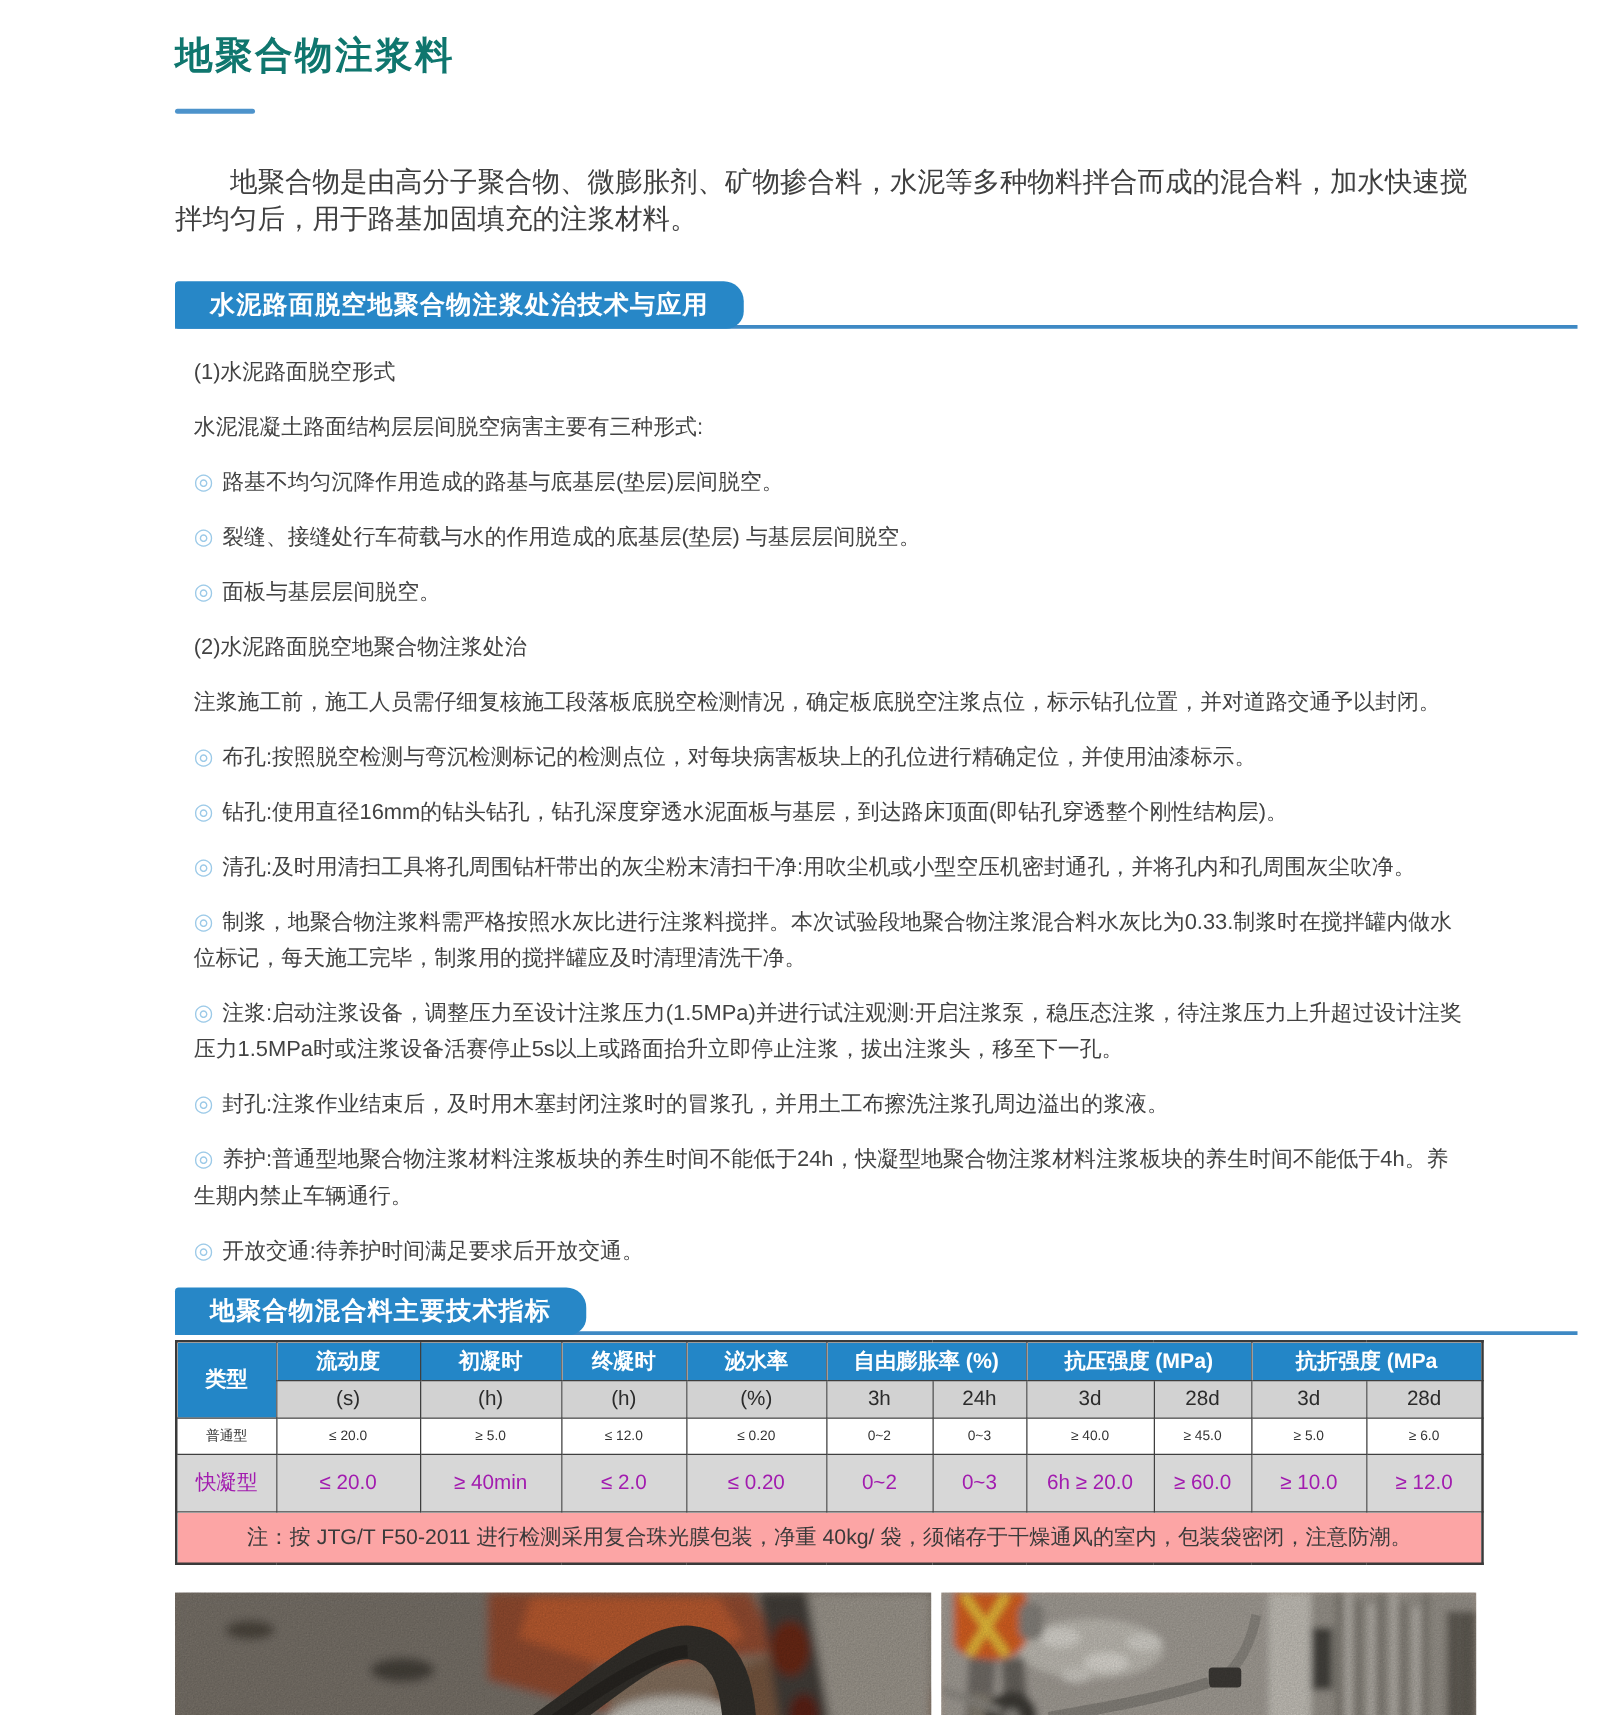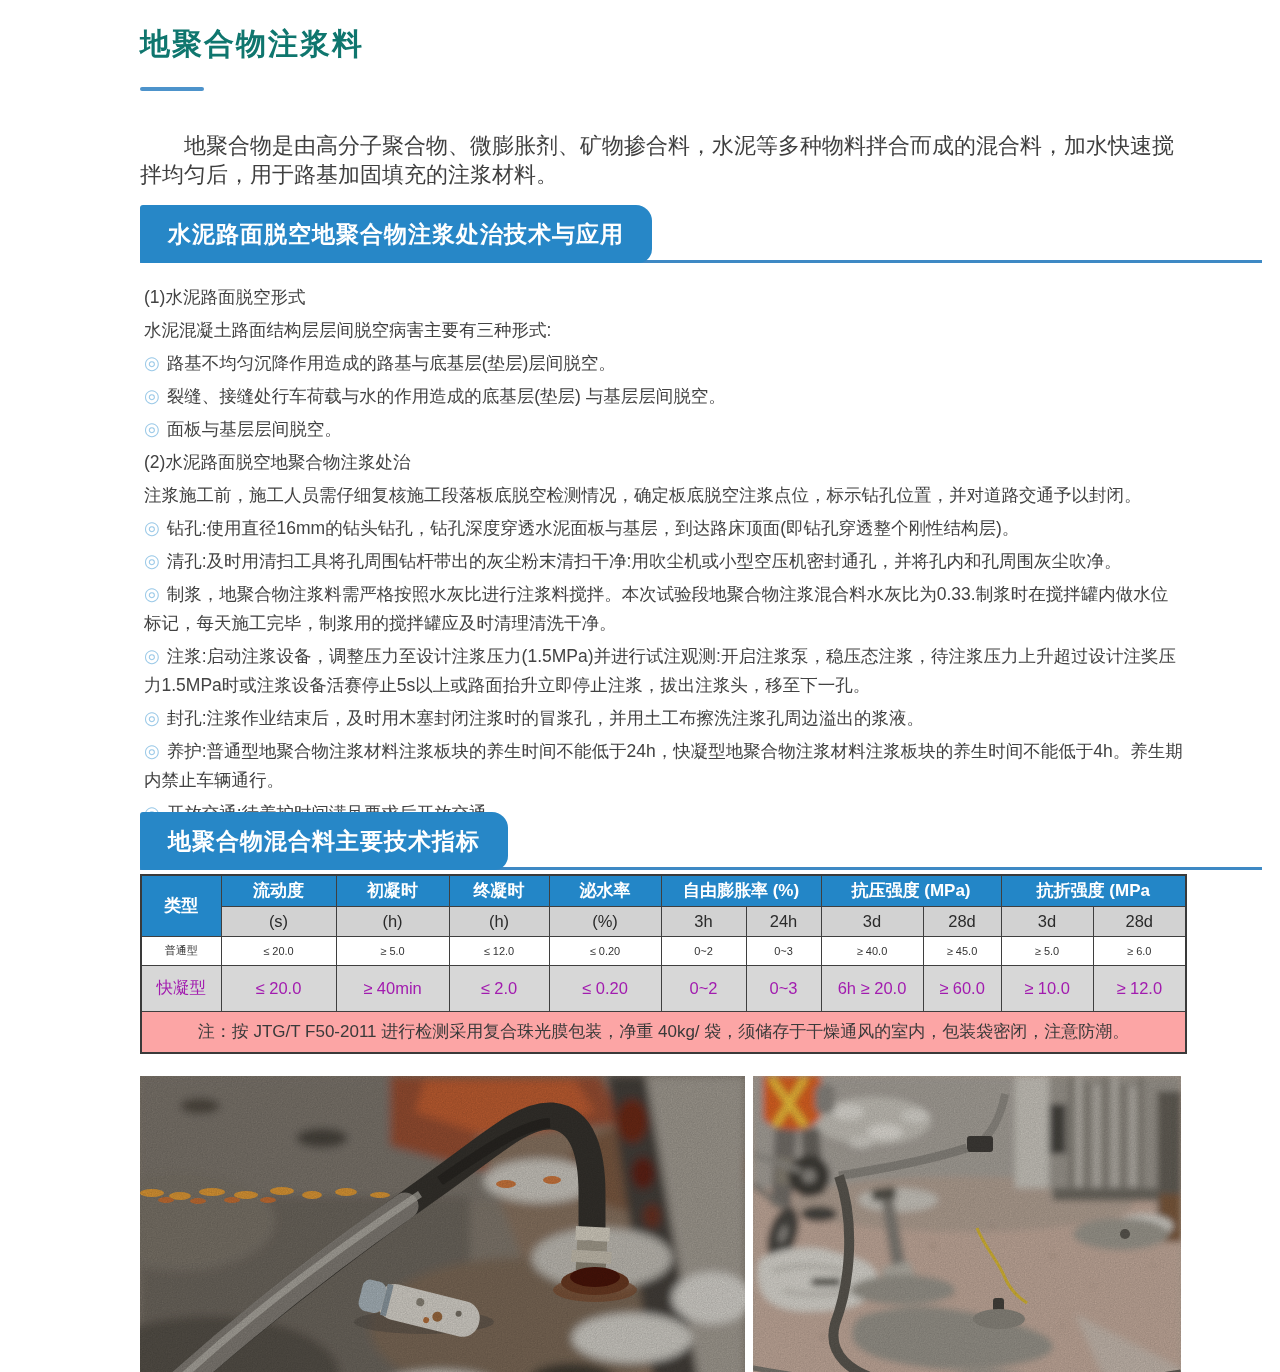--- a/index.html
+++ b/index.html
@@ -21,26 +21,26 @@
     margin:40px 0 0 0; width:1046px; font-size:22px; line-height:29px;
     text-indent:2em; color:#3f3f3f;
   }
 
   .section-header { position:relative; width:1122px; height:38px; }
   .sh1 { margin-top:36px; }
   .sh2 { margin-top:4px; }
   .section-rule { position:absolute; left:0; bottom:0; width:100%; height:3px; background:#3e89c4; }
   .section-pill {
     position:absolute; left:0; bottom:0; background:#2787c7; color:#fff;
-    font-size:23px; font-weight:bold; line-height:24px; letter-spacing:1px;
-    padding:17px 28px; border-radius:3px 16px 14px 3px; white-space:nowrap;
+    font-size:20px; font-weight:bold; line-height:24px; letter-spacing:1px;
+    padding:7px 28px; border-radius:3px 16px 14px 3px; white-space:nowrap;
   }
 
   .body-text { margin-top:20px; width:1048px; font-size:17.5px; line-height:29px; color:#424242; }
-  .para { margin:4px; }
+  .para { margin:15px; }
   .ring { color:#9ccae8; font-size:18px; margin-right:7px; }
 
   table.spec { border-collapse:collapse; table-layout:fixed; width:1045px; margin-top:4px; }
   table.spec th, table.spec td {
     border:1.5px solid #3f3f3f; text-align:center; vertical-align:middle;
     padding:0; overflow:hidden; white-space:nowrap;
   }
   table.spec { border:2px solid #3a3a3a; }
   tr.hrow1 th { background:#2386c7; color:#ffffff; font-weight:bold; font-size:17px; height:31px; }
   th.type-head { background:#2386c7; color:#fff; font-weight:bold; font-size:17px; }
@@ -68,20 +68,21 @@
   </div>
 
   <div class="body-text" id="section1-body">
       <div class="para">(1)水泥路面脱空形式</div>
       <div class="para">水泥混凝土路面结构层层间脱空病害主要有三种形式:</div>
       <div class="para"><span class="ring">◎</span>路基不均匀沉降作用造成的路基与底基层(垫层)层间脱空。</div>
       <div class="para"><span class="ring">◎</span>裂缝、接缝处行车荷载与水的作用造成的底基层(垫层) 与基层层间脱空。</div>
       <div class="para"><span class="ring">◎</span>面板与基层层间脱空。</div>
       <div class="para">(2)水泥路面脱空地聚合物注浆处治</div>
       <div class="para">注浆施工前，施工人员需仔细复核施工段落板底脱空检测情况，确定板底脱空注浆点位，标示钻孔位置，并对道路交通予以封闭。</div>
+      <div class="para"><span class="ring">◎</span>布孔:按照脱空检测与弯沉检测标记的检测点位，对每块病害板块上的孔位进行精确定位，并使用油漆标示。</div>
       <div class="para"><span class="ring">◎</span>钻孔:使用直径16mm的钻头钻孔，钻孔深度穿透水泥面板与基层，到达路床顶面(即钻孔穿透整个刚性结构层)。</div>
       <div class="para"><span class="ring">◎</span>清孔:及时用清扫工具将孔周围钻杆带出的灰尘粉末清扫干净:用吹尘机或小型空压机密封通孔，并将孔内和孔周围灰尘吹净。</div>
       <div class="para"><span class="ring">◎</span>制浆，地聚合物注浆料需严格按照水灰比进行注浆料搅拌。本次试验段地聚合物注浆混合料水灰比为0.33.制浆时在搅拌罐内做水位标记，每天施工完毕，制浆用的搅拌罐应及时清理清洗干净。</div>
       <div class="para"><span class="ring">◎</span>注浆:启动注浆设备，调整压力至设计注浆压力(1.5MPa)并进行试注观测:开启注浆泵，稳压态注浆，待注浆压力上升超过设计注奖压力1.5MPa时或注浆设备活赛停止5s以上或路面抬升立即停止注浆，拔出注浆头，移至下一孔。</div>
       <div class="para"><span class="ring">◎</span>封孔:注浆作业结束后，及时用木塞封闭注浆时的冒浆孔，并用土工布擦洗注浆孔周边溢出的浆液。</div>
       <div class="para"><span class="ring">◎</span>养护:普通型地聚合物注浆材料注浆板块的养生时间不能低于24h，快凝型地聚合物注浆材料注浆板块的养生时间不能低于4h。养生期内禁止车辆通行。</div>
       <div class="para"><span class="ring">◎</span>开放交通:待养护时间满足要求后开放交通。</div>
     </div>
 
   <div class="section-header sh2">

